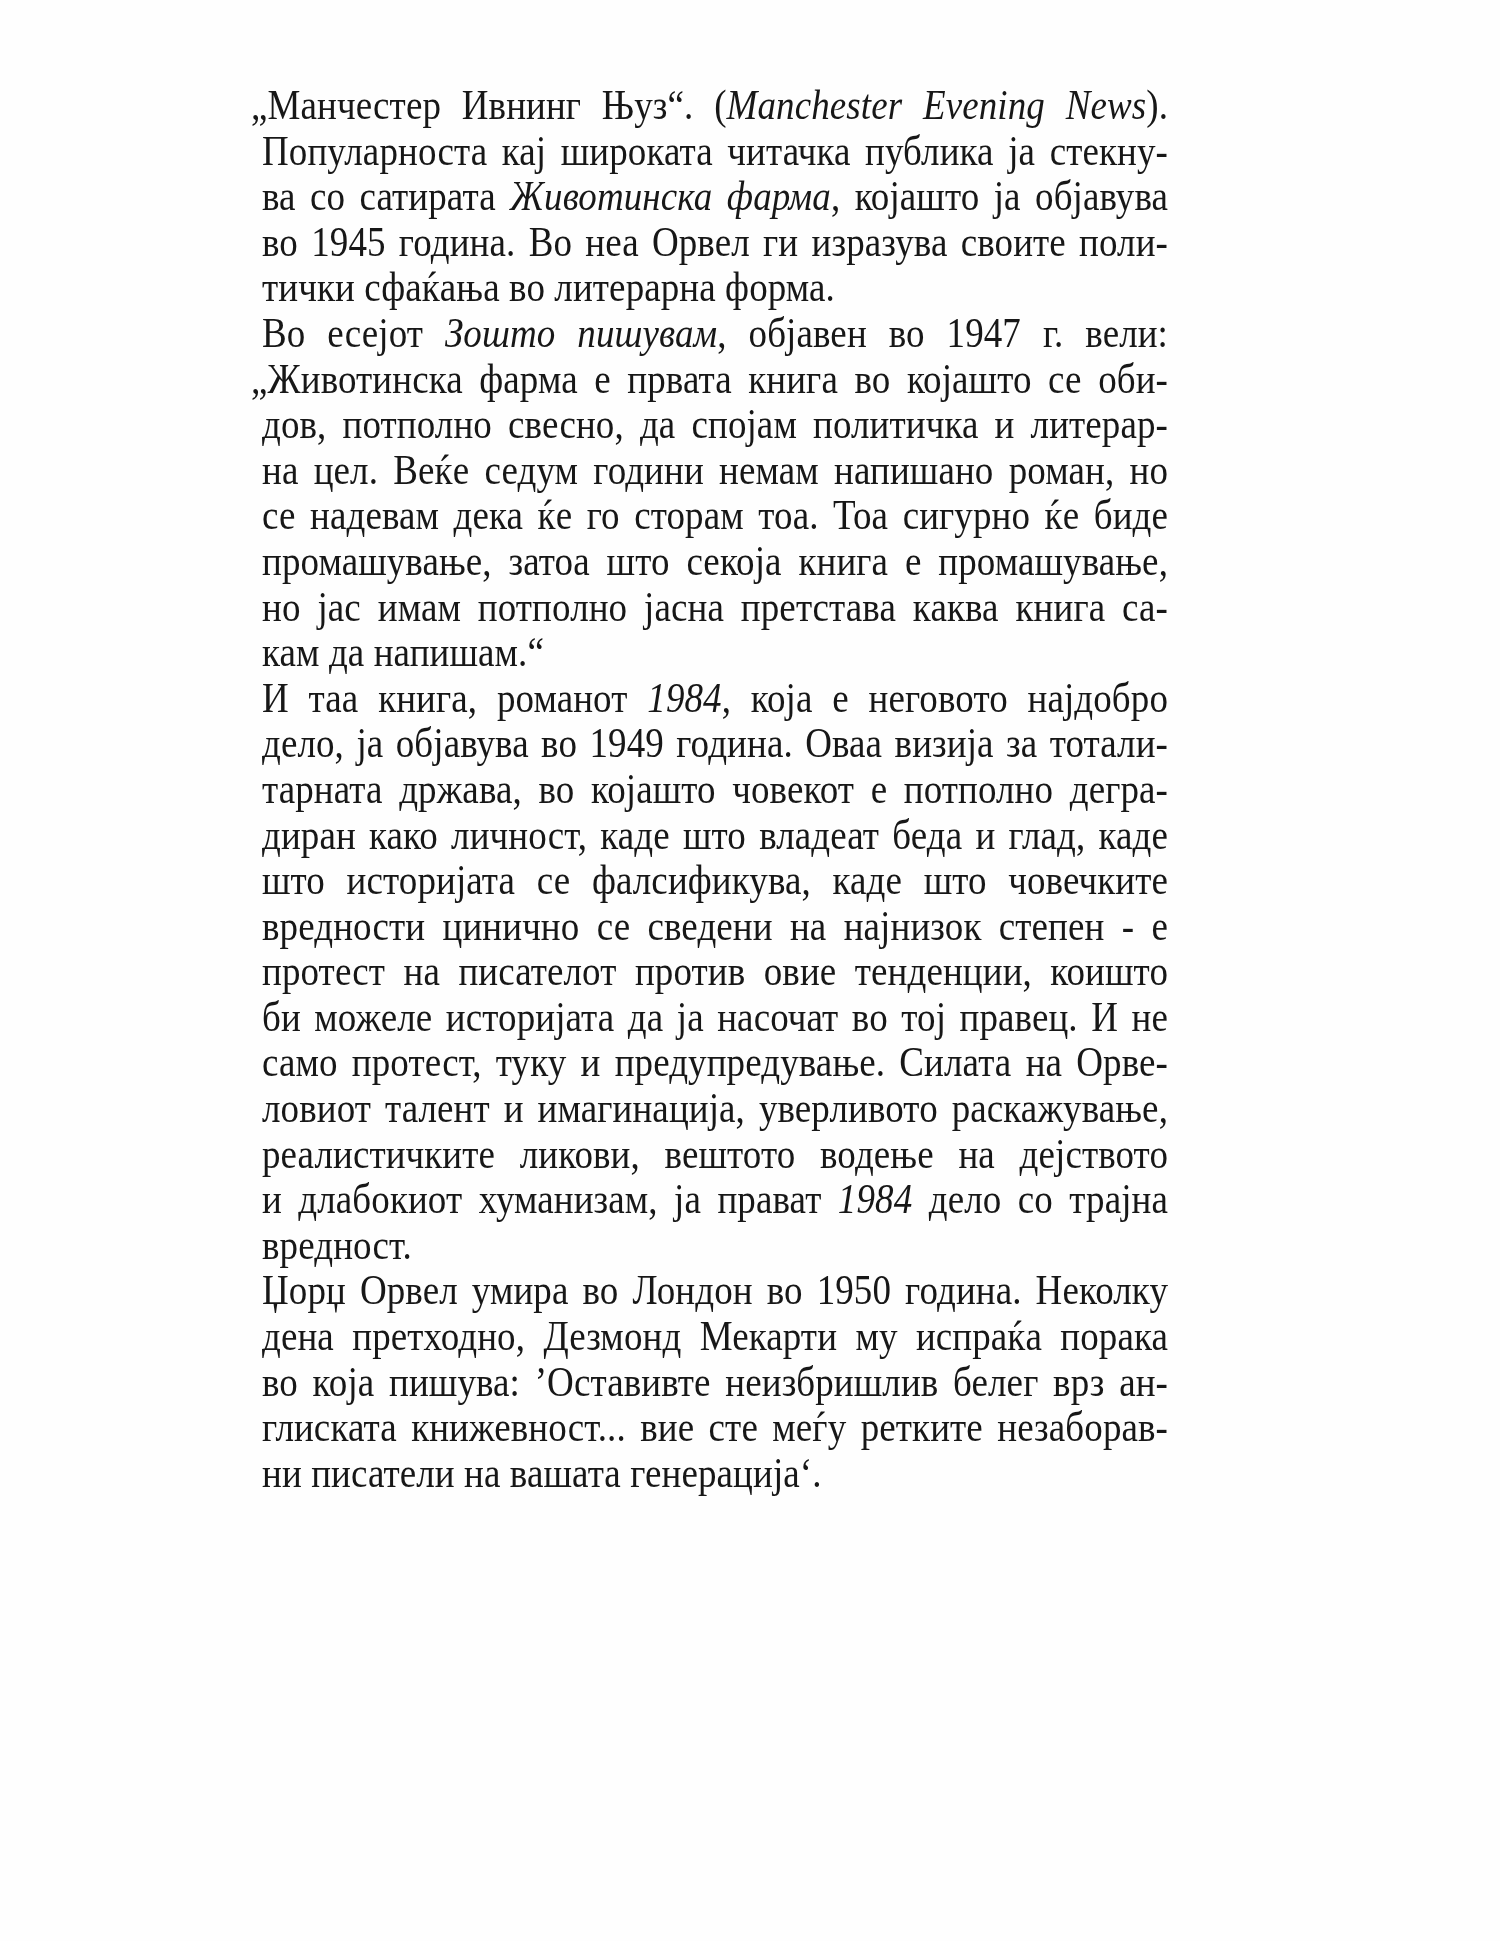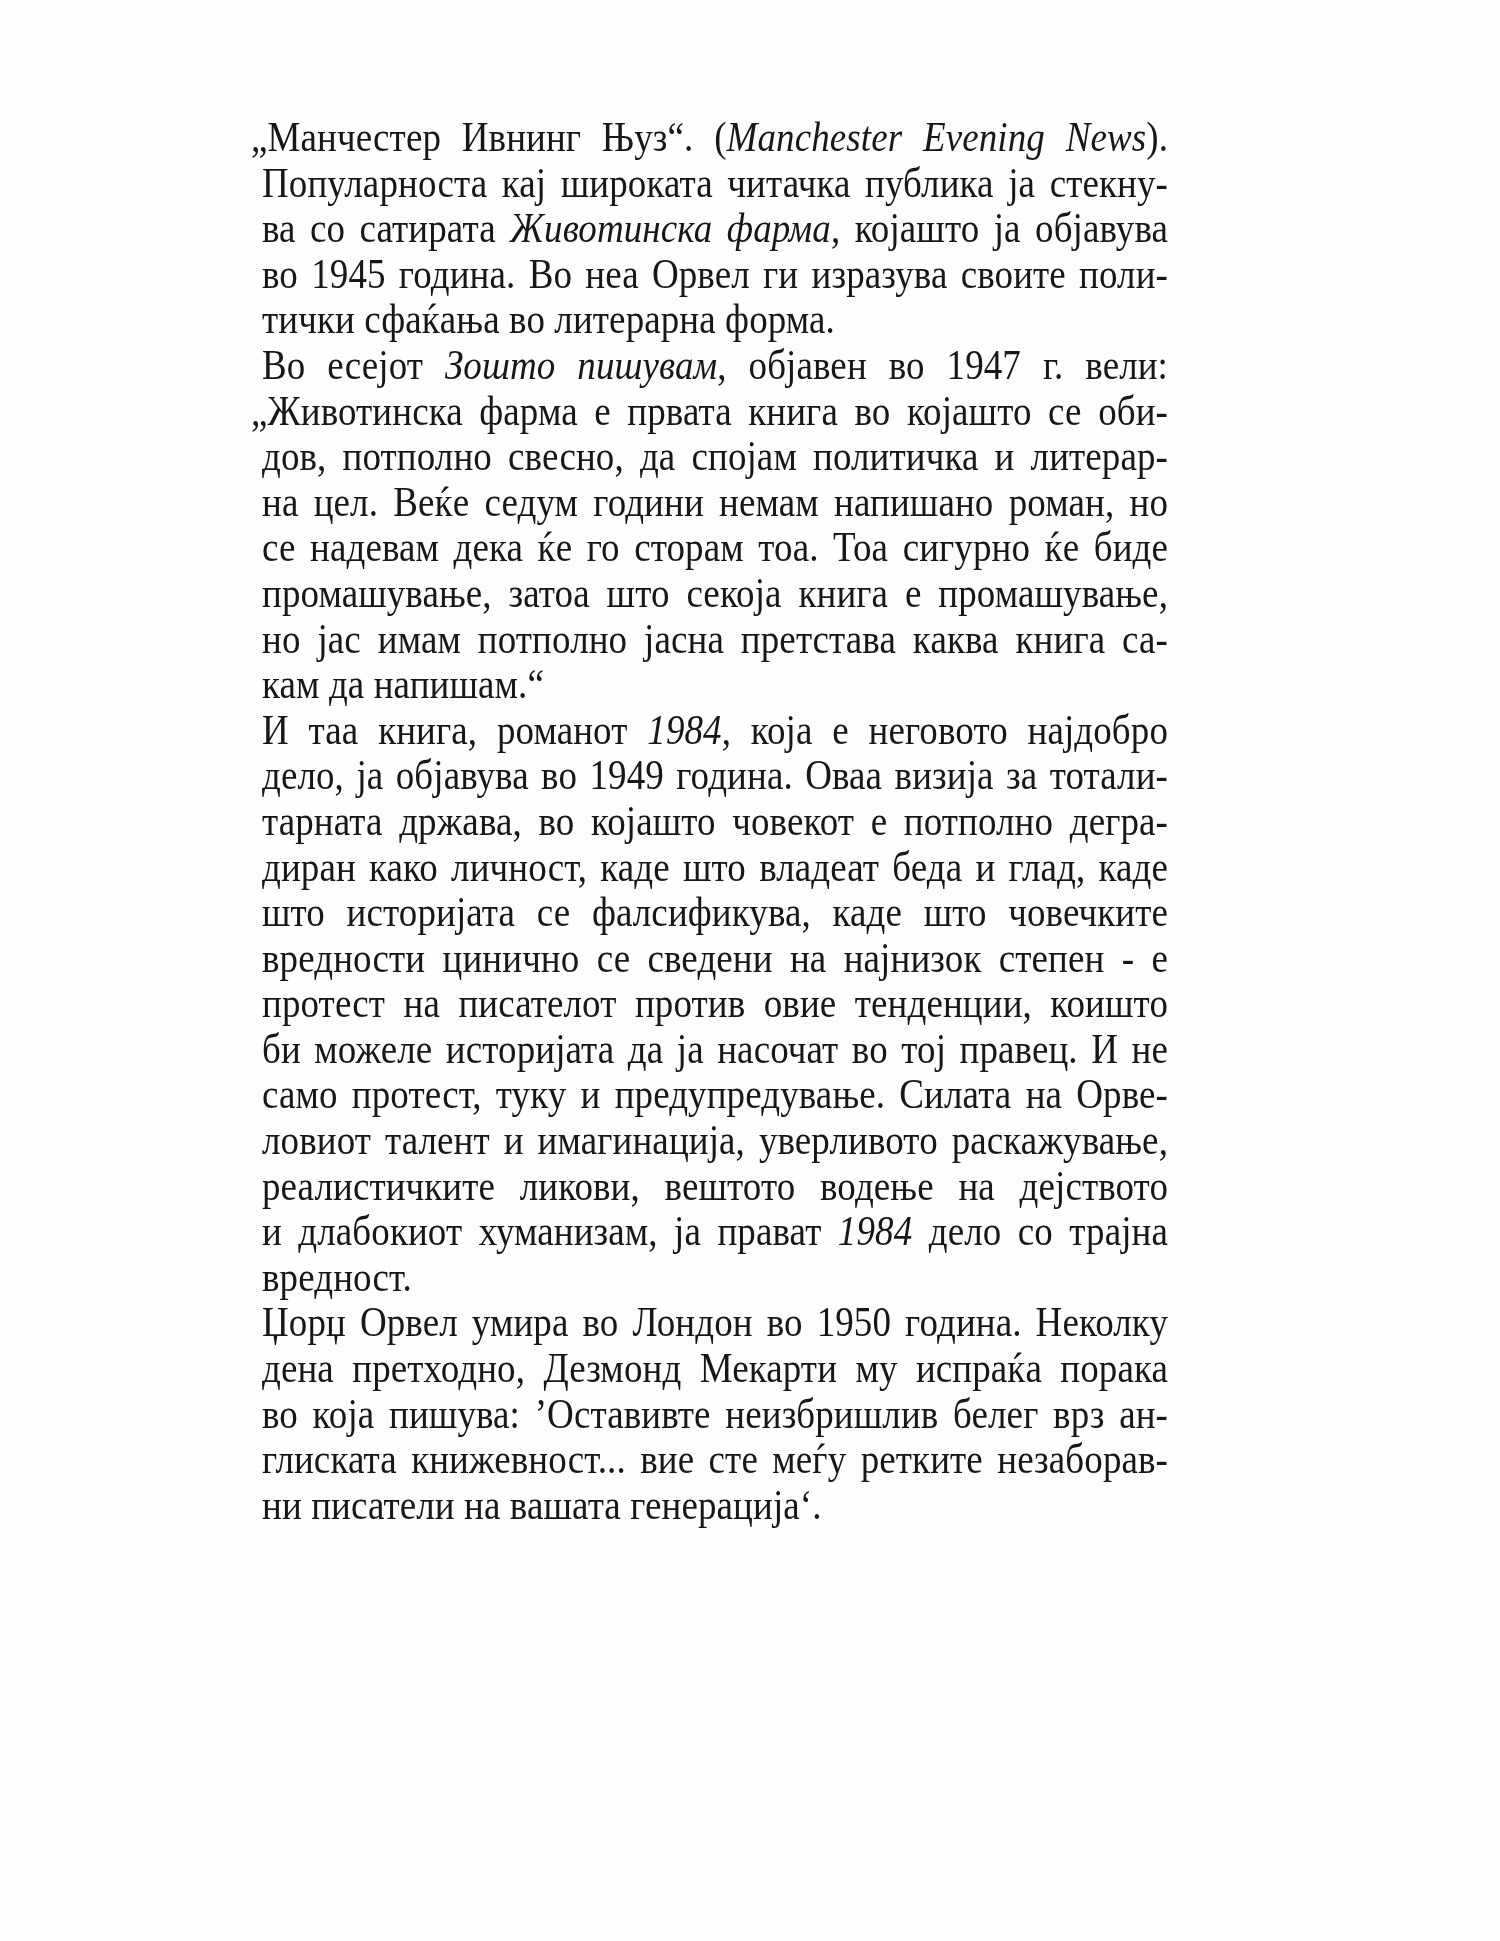--- a/index.html
+++ b/index.html
@@ -12,21 +12,21 @@
     width: 1500px;
     height: 1941px;
     background: #fefefe;
     overflow: hidden;
     font-family: "Liberation Serif", "DejaVu Serif", serif;
     color: #171717;
   }
   .textblock {
     position: absolute;
     left: 262px;
-    top: 116px;
+    top: 84px;
     width: 906px;
   }
   .tline {
     font-size: 37px;
     line-height: 45.6px;
     height: 45.6px;
     text-align: justify;
     text-align-last: justify;
     
     transform: scaleY(1.16);

